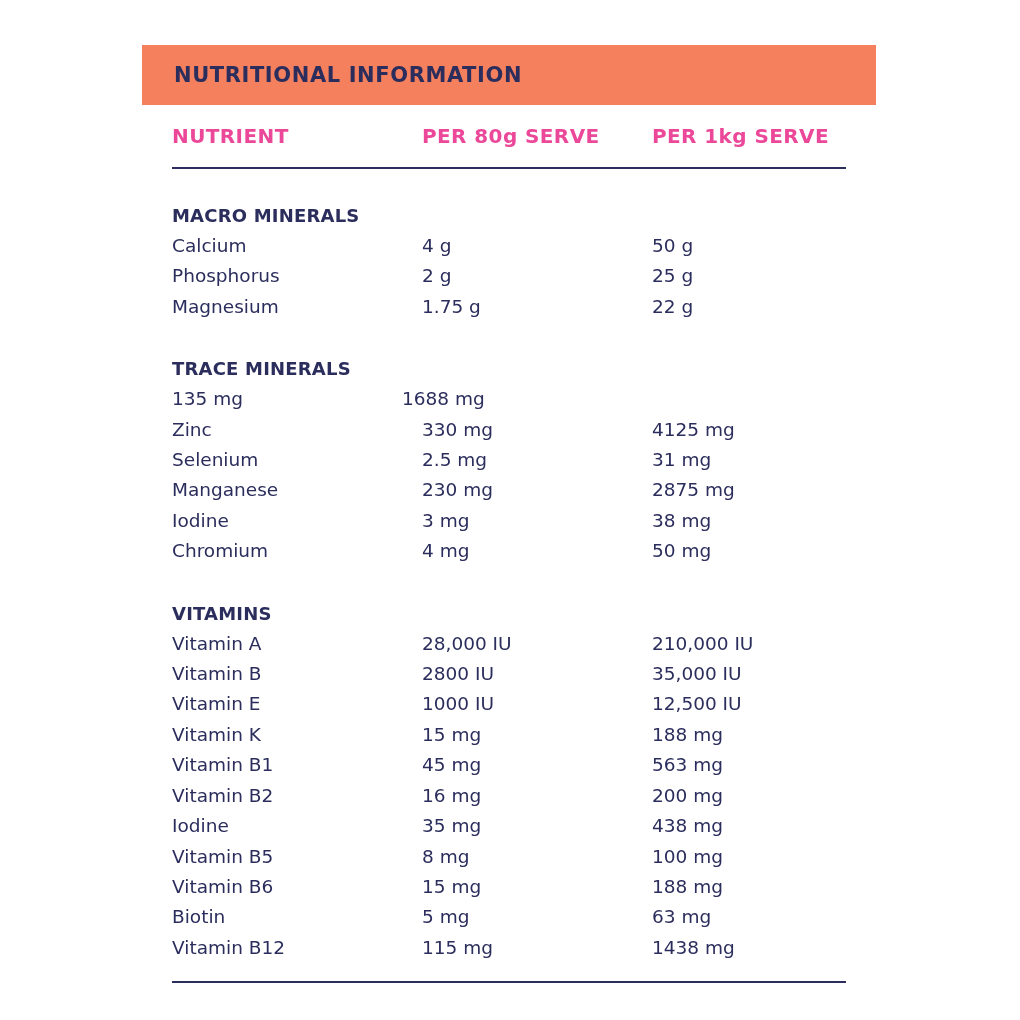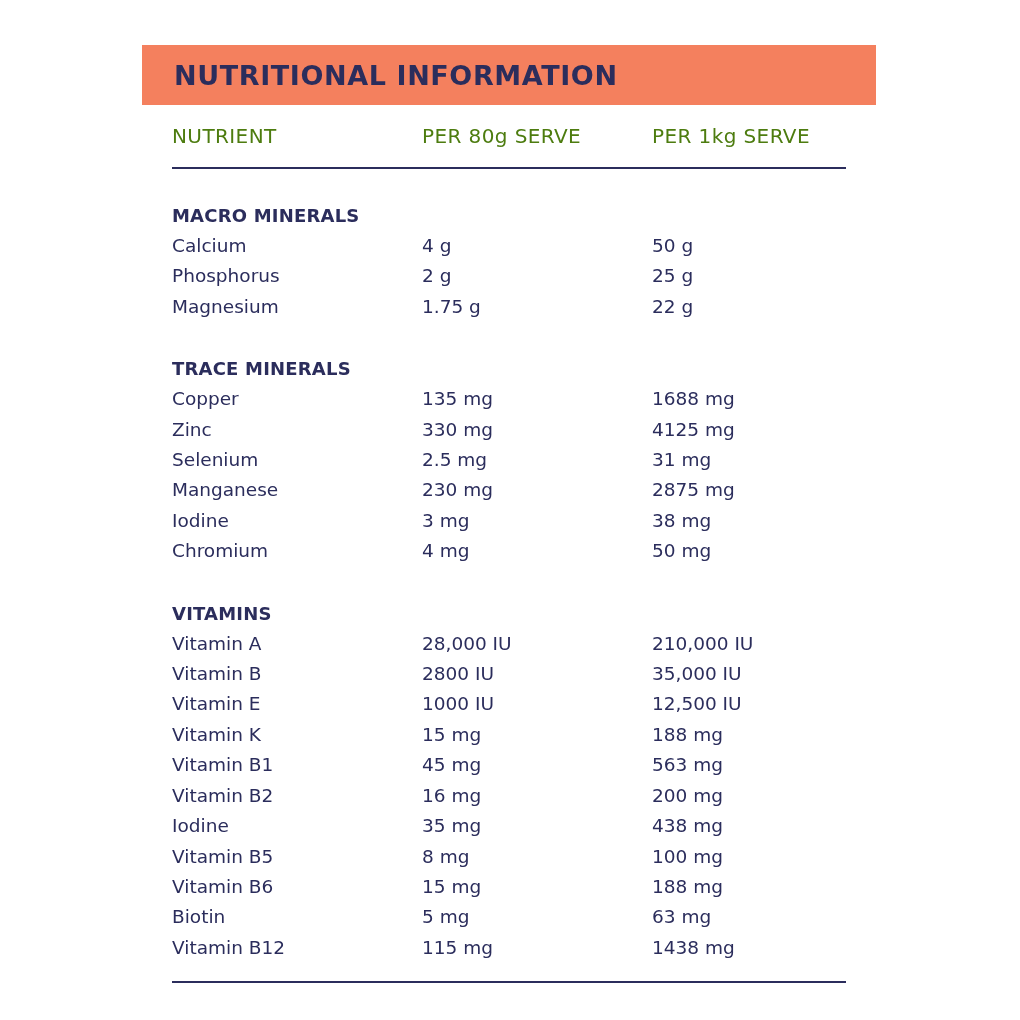--- a/index.html
+++ b/index.html
@@ -22,21 +22,21 @@
   .title-bar {
     background: #f4805e;
     height: 60px;
     display: flex;
     align-items: center;
     padding-left: 32px;
     box-sizing: border-box;
   }
   .title-bar .title {
     color: #2b2d5c;
-    font-size: 27px;
+    font-size: 21px;
     font-weight: bold;
     letter-spacing: 0.6px;
     text-align: center;
   }
   .table {
     width: 100%;
     box-sizing: border-box;
     padding: 0 30px 0 30px;
   }
   .row {
@@ -53,23 +53,23 @@
   }
   .col-v2 {
     flex: 1 1 auto;
   }
   .header-row {
     height: 62px;
     display: flex;
     align-items: center;
   }
   .header-row .hcell {
-    color: #4d7c0f;
+    color: #ec4899;
     font-size: 20px;
-    font-weight: normal;
+    font-weight: bold;
     letter-spacing: 0.4px;
   }
   .rule {
     border-top: 2px solid #2b2d5c;
     margin: 0 0 0 0;
   }
   .rule-top {
     margin-bottom: 22px;
   }
   .rule-bottom {
@@ -129,21 +129,20 @@
     </div>
     <div class="row data-row">
       <div class="cell col-nutrient">Magnesium</div>
       <div class="cell col-v1">1.75 g</div>
       <div class="cell col-v2">22 g</div>
     </div>
 
     <div class="section-head">TRACE MINERALS</div>
 
     <div class="row data-row">
-      <div class="cell col-nutrient">Copper</div>
       <div class="cell col-v1">135 mg</div>
       <div class="cell col-v2">1688 mg</div>
     </div>
     <div class="row data-row">
       <div class="cell col-nutrient">Zinc</div>
       <div class="cell col-v1">330 mg</div>
       <div class="cell col-v2">4125 mg</div>
     </div>
     <div class="row data-row">
       <div class="cell col-nutrient">Selenium</div>

